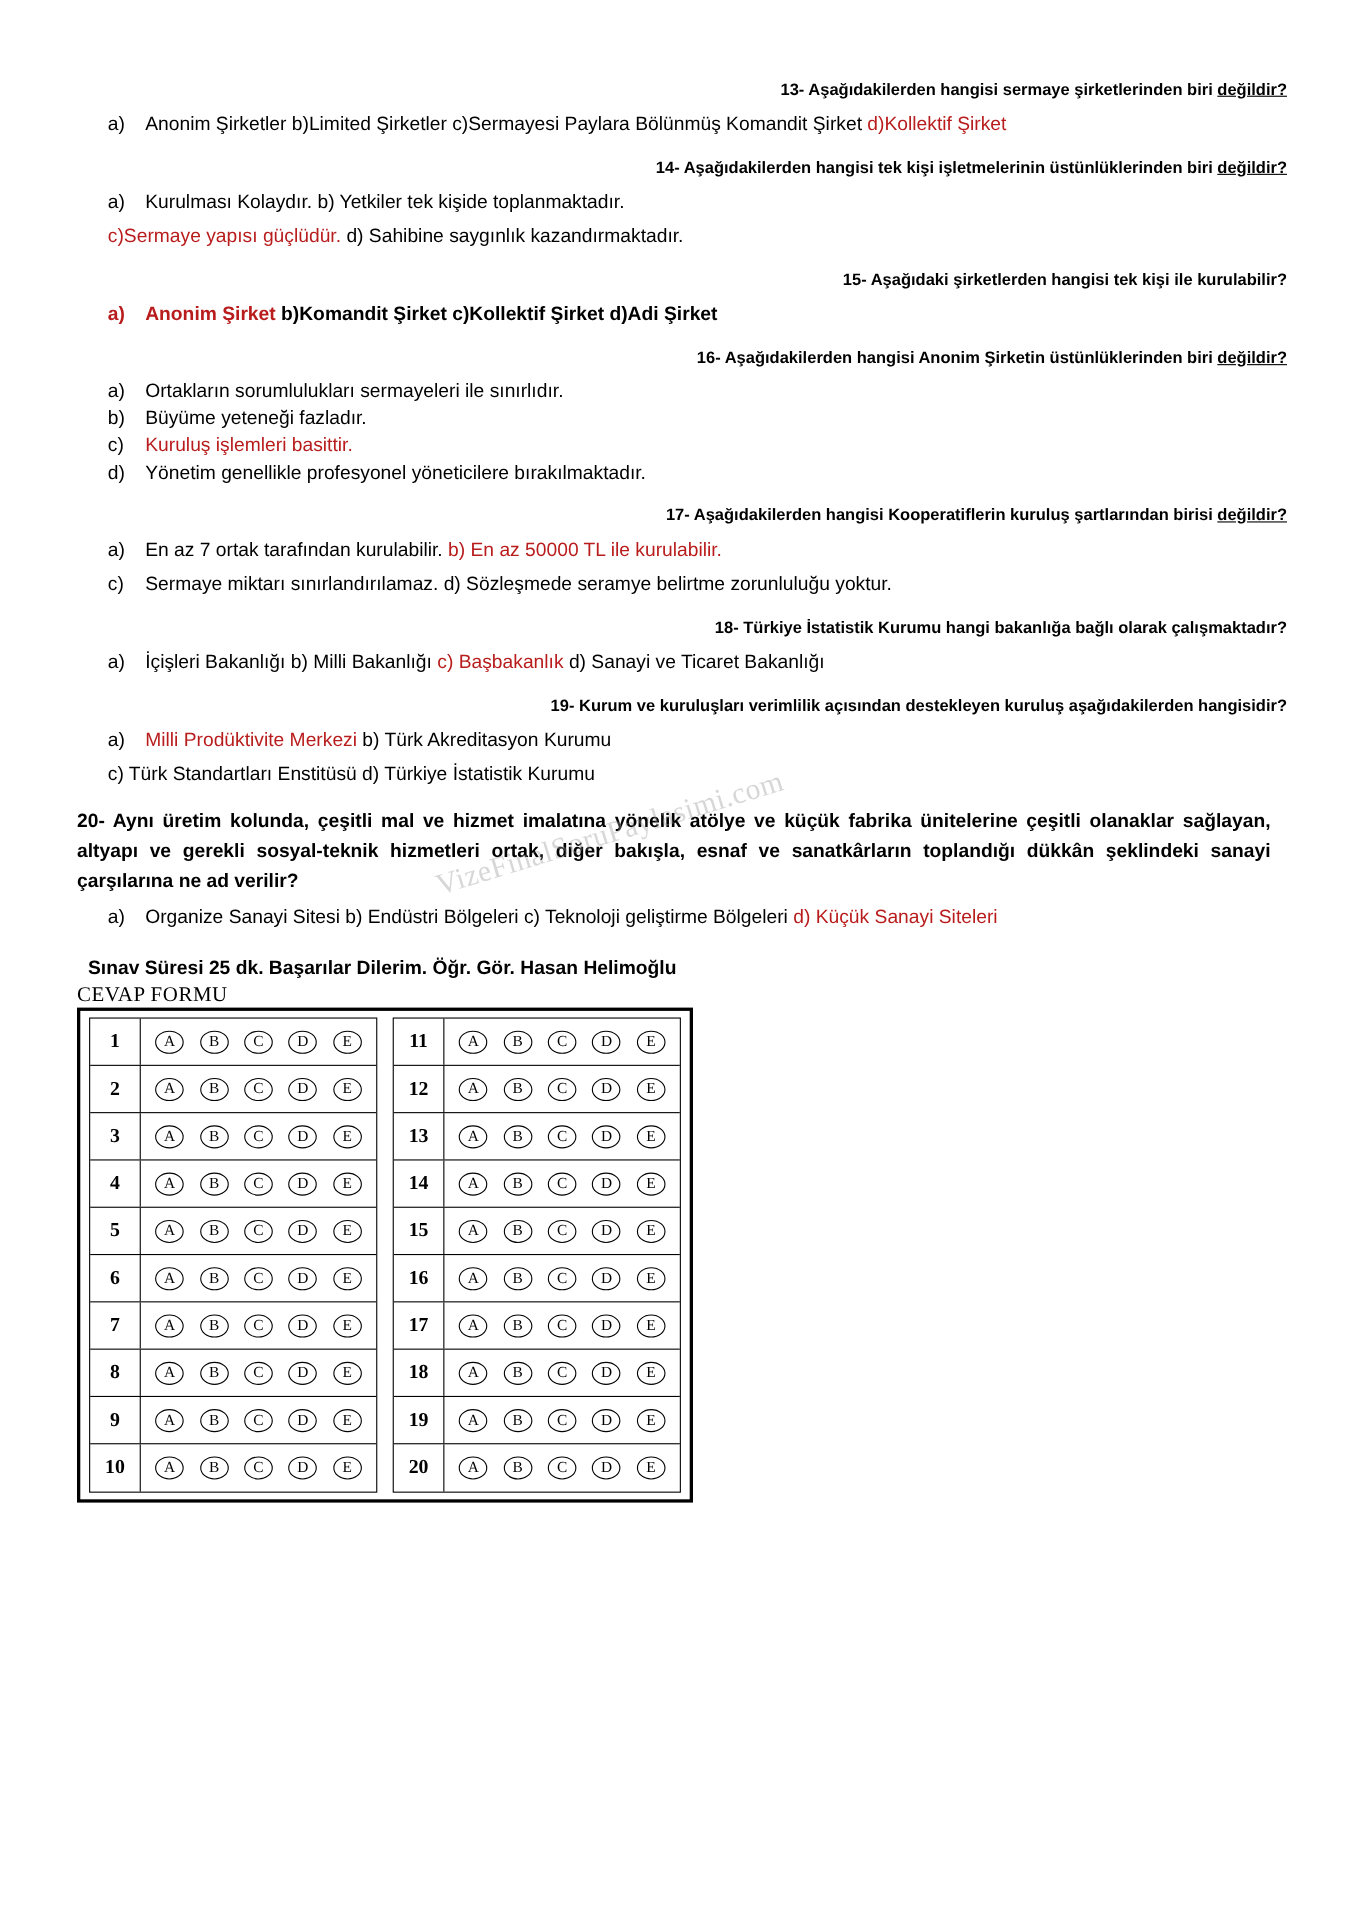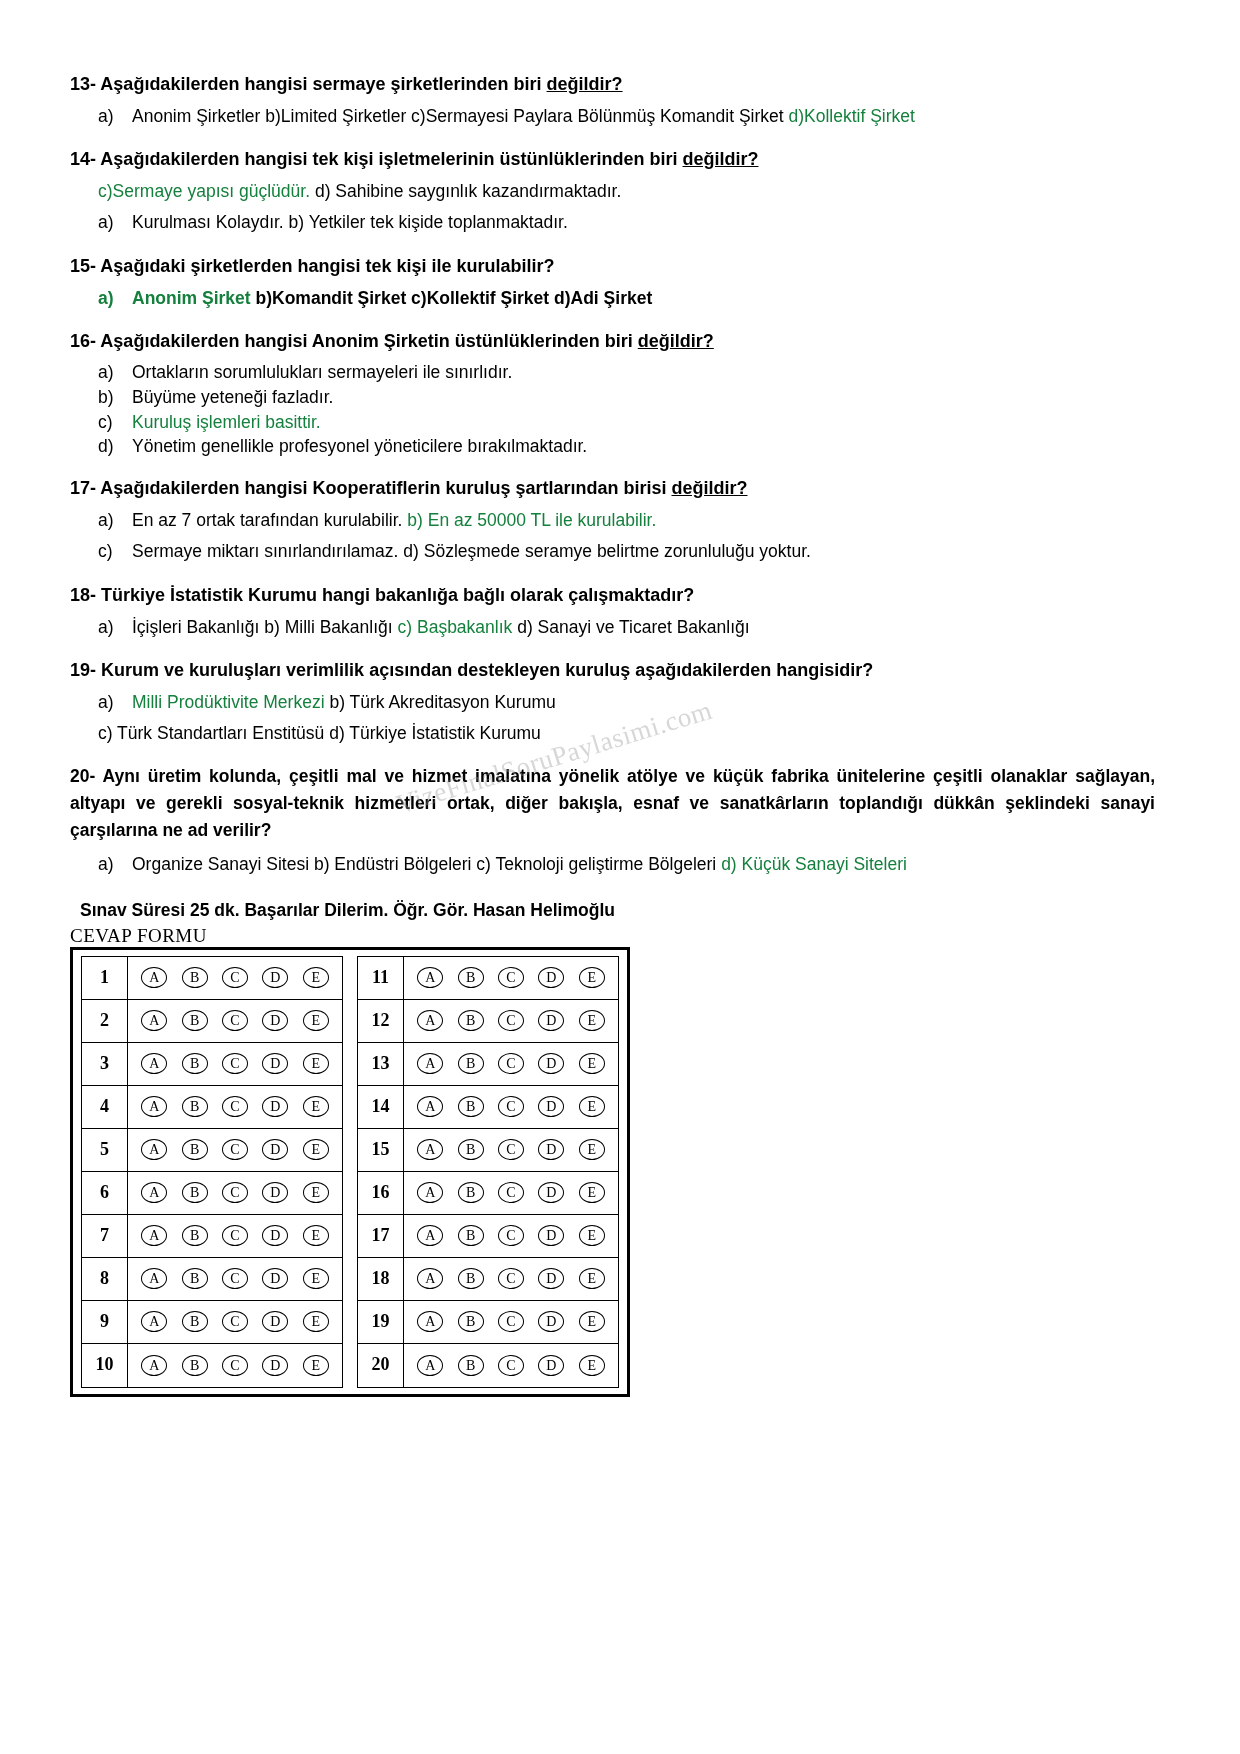--- a/index.html
+++ b/index.html
@@ -19,36 +19,37 @@
     position: relative;
     padding: 55px 70px 0 70px;
     box-sizing: border-box;
     width: 1240px;
   }
   .q {
     margin: 0 0 6px 0;
   }
   .q-title {
     font-weight: bold;
-    font-size: 18px;
+    font-size: 15px;
     line-height: 1.45;
     margin: 16px 0 6px 0;
+    text-align: right;
   }
   .q-title .u { text-decoration: underline; }
   .opt-line {
     font-size: 17.5px;
     line-height: 1.55;
     margin: 0 0 4px 0;
     padding-left: 28px;
   }
   .lbl {
     display: inline-block;
     min-width: 34px;
   }
-  .red { color: #15803d; }
+  .red { color: #b91c1c; }
   .bold { font-weight: bold; }
   .list-rows {
     padding-left: 28px;
     margin: 2px 0 0 0;
   }
   .list-row {
     font-size: 17.5px;
     line-height: 1.42;
     display: flex;
   }
@@ -161,24 +162,24 @@
       <span class="lbl">a)</span><span>Anonim Şirketler b)Limited Şirketler c)Sermayesi Paylara Bölünmüş Komandit Şirket </span><span class="red">d)Kollektif Şirket</span>
     </div>
   </div>
 
   <div class="q">
     <div class="q-title">
       <span>14-</span>
       <span>Aşağıdakilerden hangisi tek kişi işletmelerinin üstünlüklerinden biri </span><span class="u">değildir?</span>
     </div>
     <div class="opt-line">
+      <span class="lbl">a)</span><span>Kurulması Kolaydır. b) Yetkiler tek kişide toplanmaktadır.</span>
+    </div>
+    <div class="opt-line">
       <span class="red">c)Sermaye yapısı güçlüdür.</span><span> d) Sahibine saygınlık kazandırmaktadır.</span>
-    </div>
-    <div class="opt-line">
-      <span class="lbl">a)</span><span>Kurulması Kolaydır. b) Yetkiler tek kişide toplanmaktadır.</span>
     </div>
   </div>
 
   <div class="q">
     <div class="q-title">
       <span>15-</span>
       <span>Aşağıdaki şirketlerden hangisi  tek kişi ile kurulabilir?</span>
     </div>
     <div class="opt-line">
       <span class="lbl red bold">a)</span><span class="red bold">Anonim Şirket</span><span class="bold"> b)Komandit Şirket  c)Kollektif Şirket d)Adi Şirket</span>

